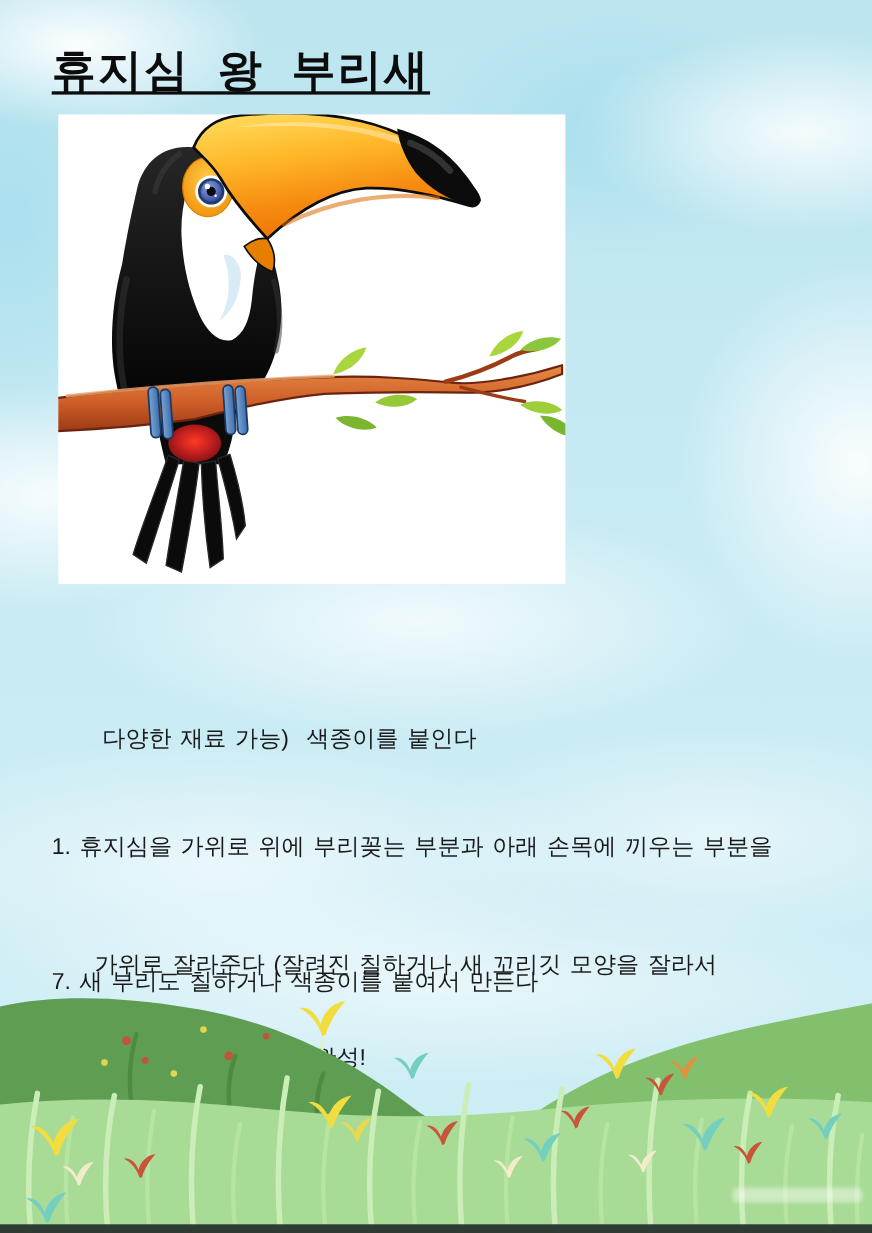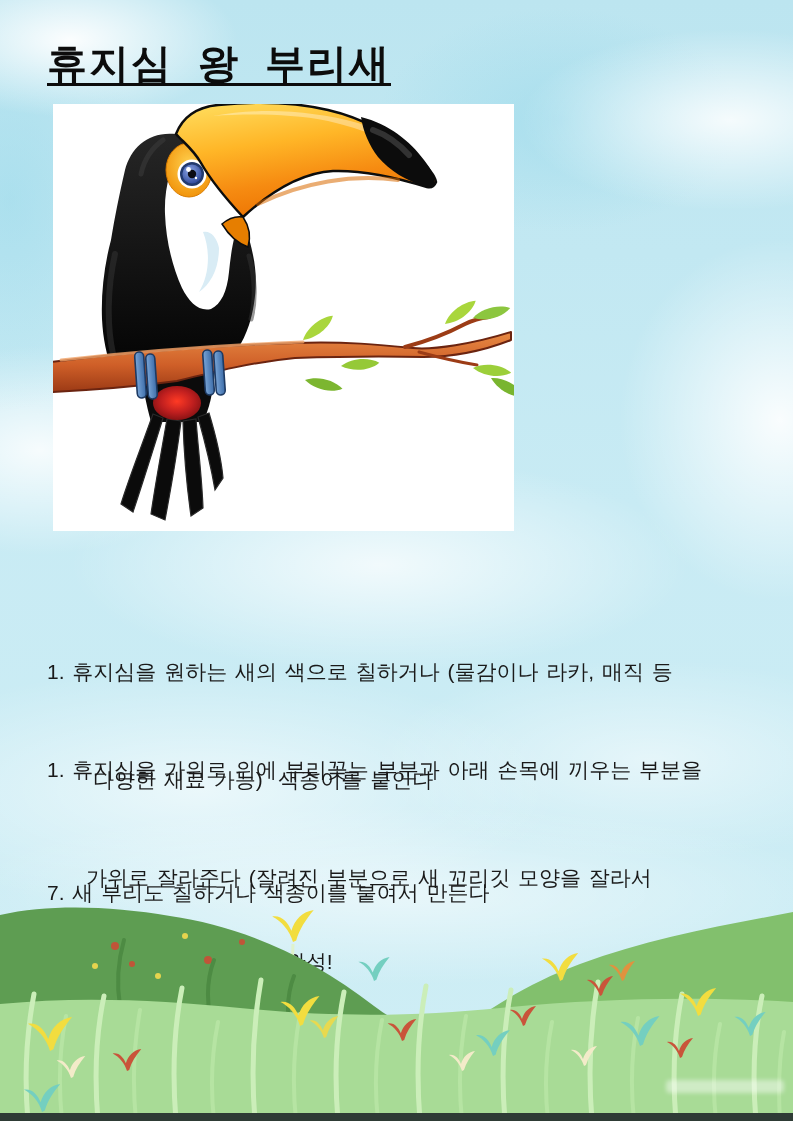--- a/index.html
+++ b/index.html
@@ -194,26 +194,25 @@
         <rect x="83" y="248" width="9" height="46" rx="4.5" transform="rotate(-4 87 271)"></rect>
         <rect x="94" y="250" width="9" height="45" rx="4.5" transform="rotate(-4 98 272)"></rect>
         <rect x="151" y="246" width="9" height="45" rx="4.5" transform="rotate(-4 155 268)"></rect>
         <rect x="162" y="247" width="9" height="44" rx="4.5" transform="rotate(-4 166 269)"></rect>
       </g>
     </svg>
   </div>
 
   <div class="instructions">
     <div class="item it1">
-      <div>1. 휴지심을 원하는 새의 색으로 칠하거나 (물감이나 라카, 매직 등</div>
       <div class="ind-a">다양한 재료 가능)  색종이를 붙인다</div>
     </div>
     <div class="item it2">
       <div>1. 휴지심을 가위로 위에 부리꽂는 부분과 아래 손목에 끼우는 부분을</div>
-      <div class="ind-b">가위로 잘라준다 (잘려진 부분으로 새 꼬리깃 모양을 잘라서</div>
+      <div class="ind-b">가위로 잘라준다 (잘려진 칠하거나 새 꼬리깃 모양을 잘라서</div>
       <div class="ind-b">붙인다)</div>
     </div>
     <div class="item it3">
       <div>7. 새 부리도 칠하거나 색종이를 붙여서 만든다</div>
     </div>
     <div class="item it4">
       <div>4. 몸통에 부리를 붙여서 완성!</div>
     </div>
   </div>
 

